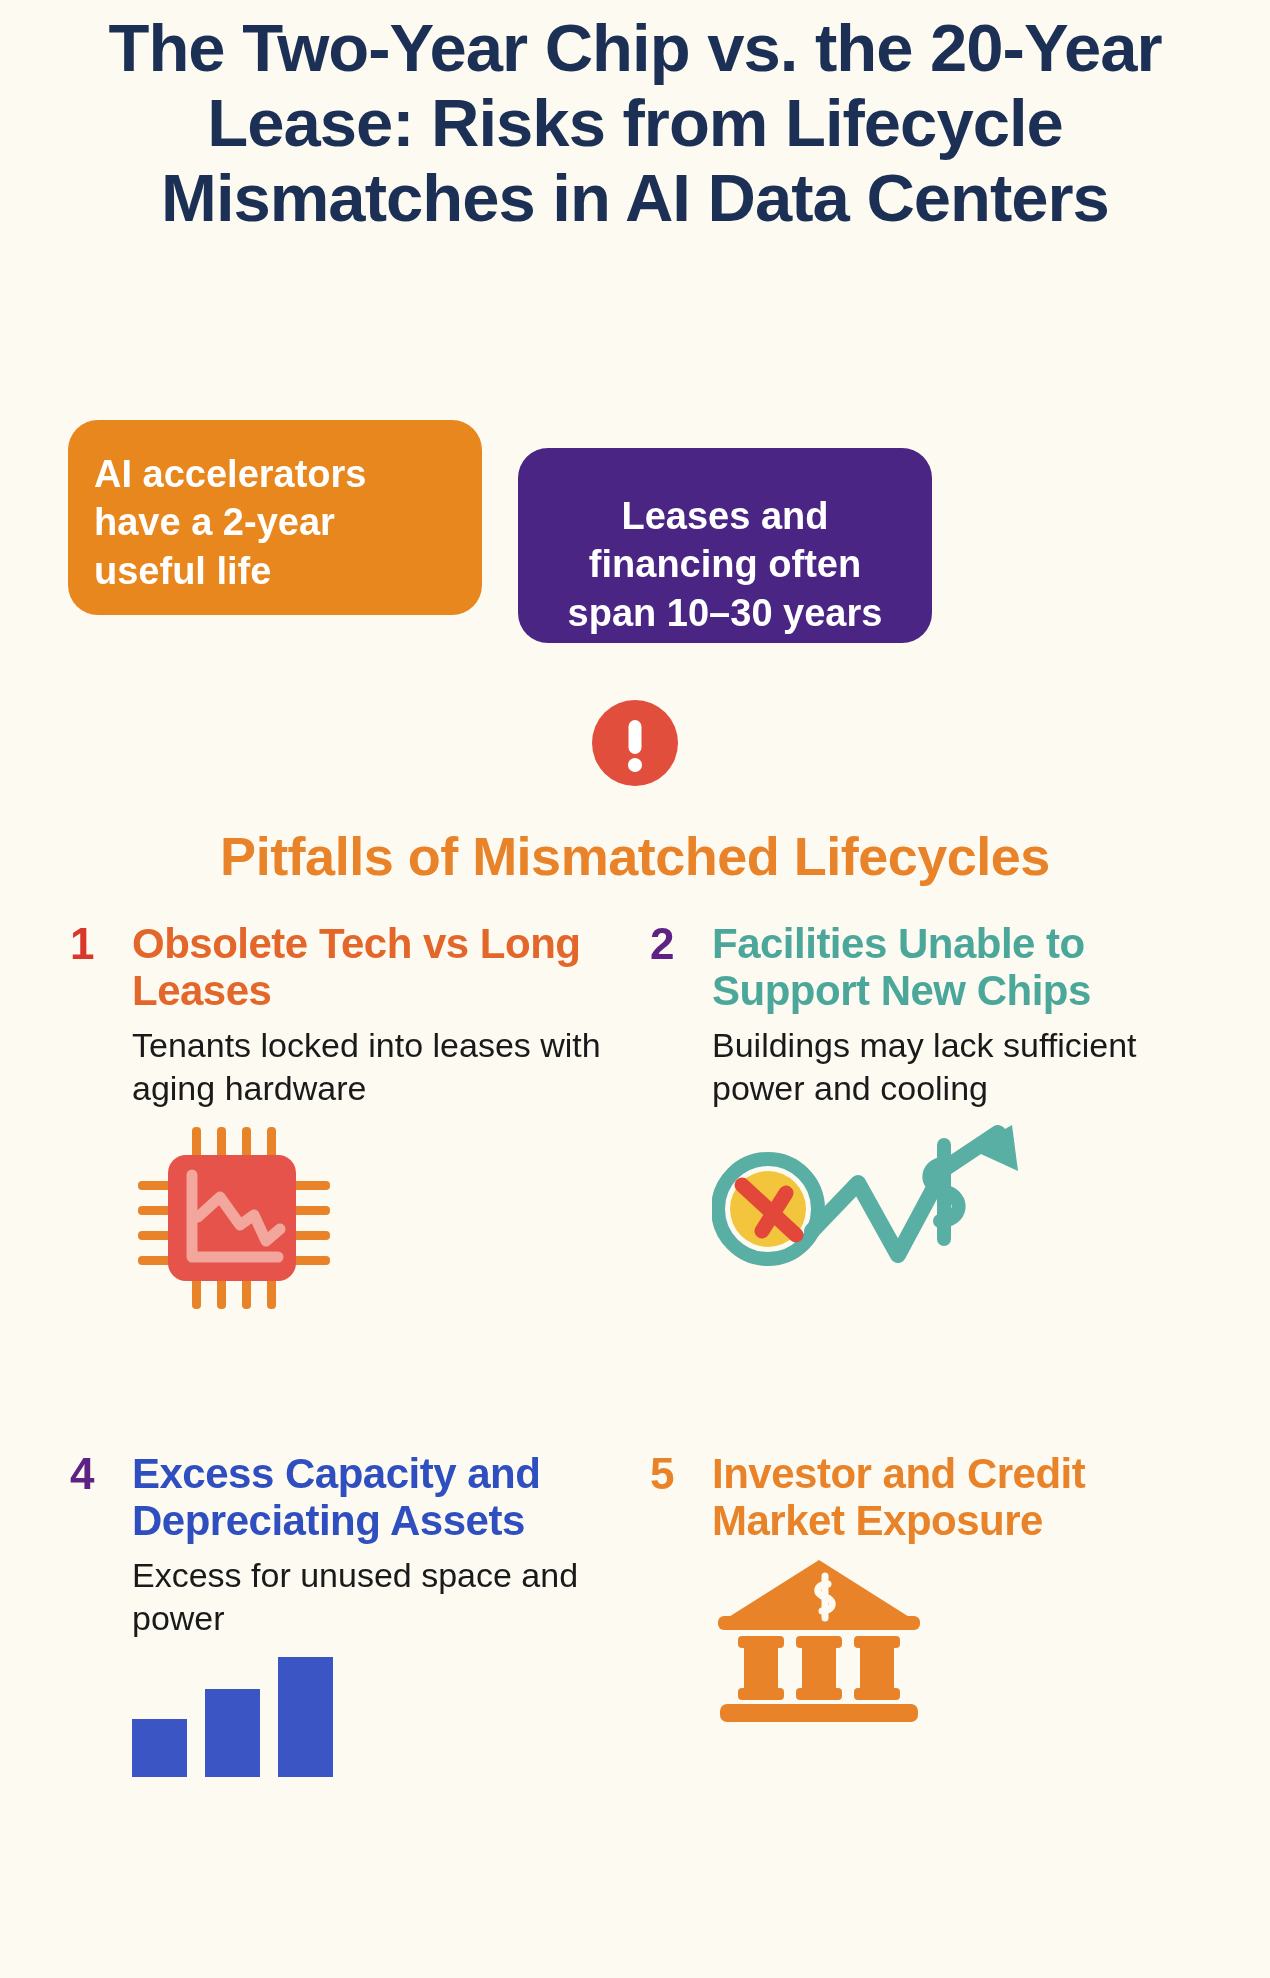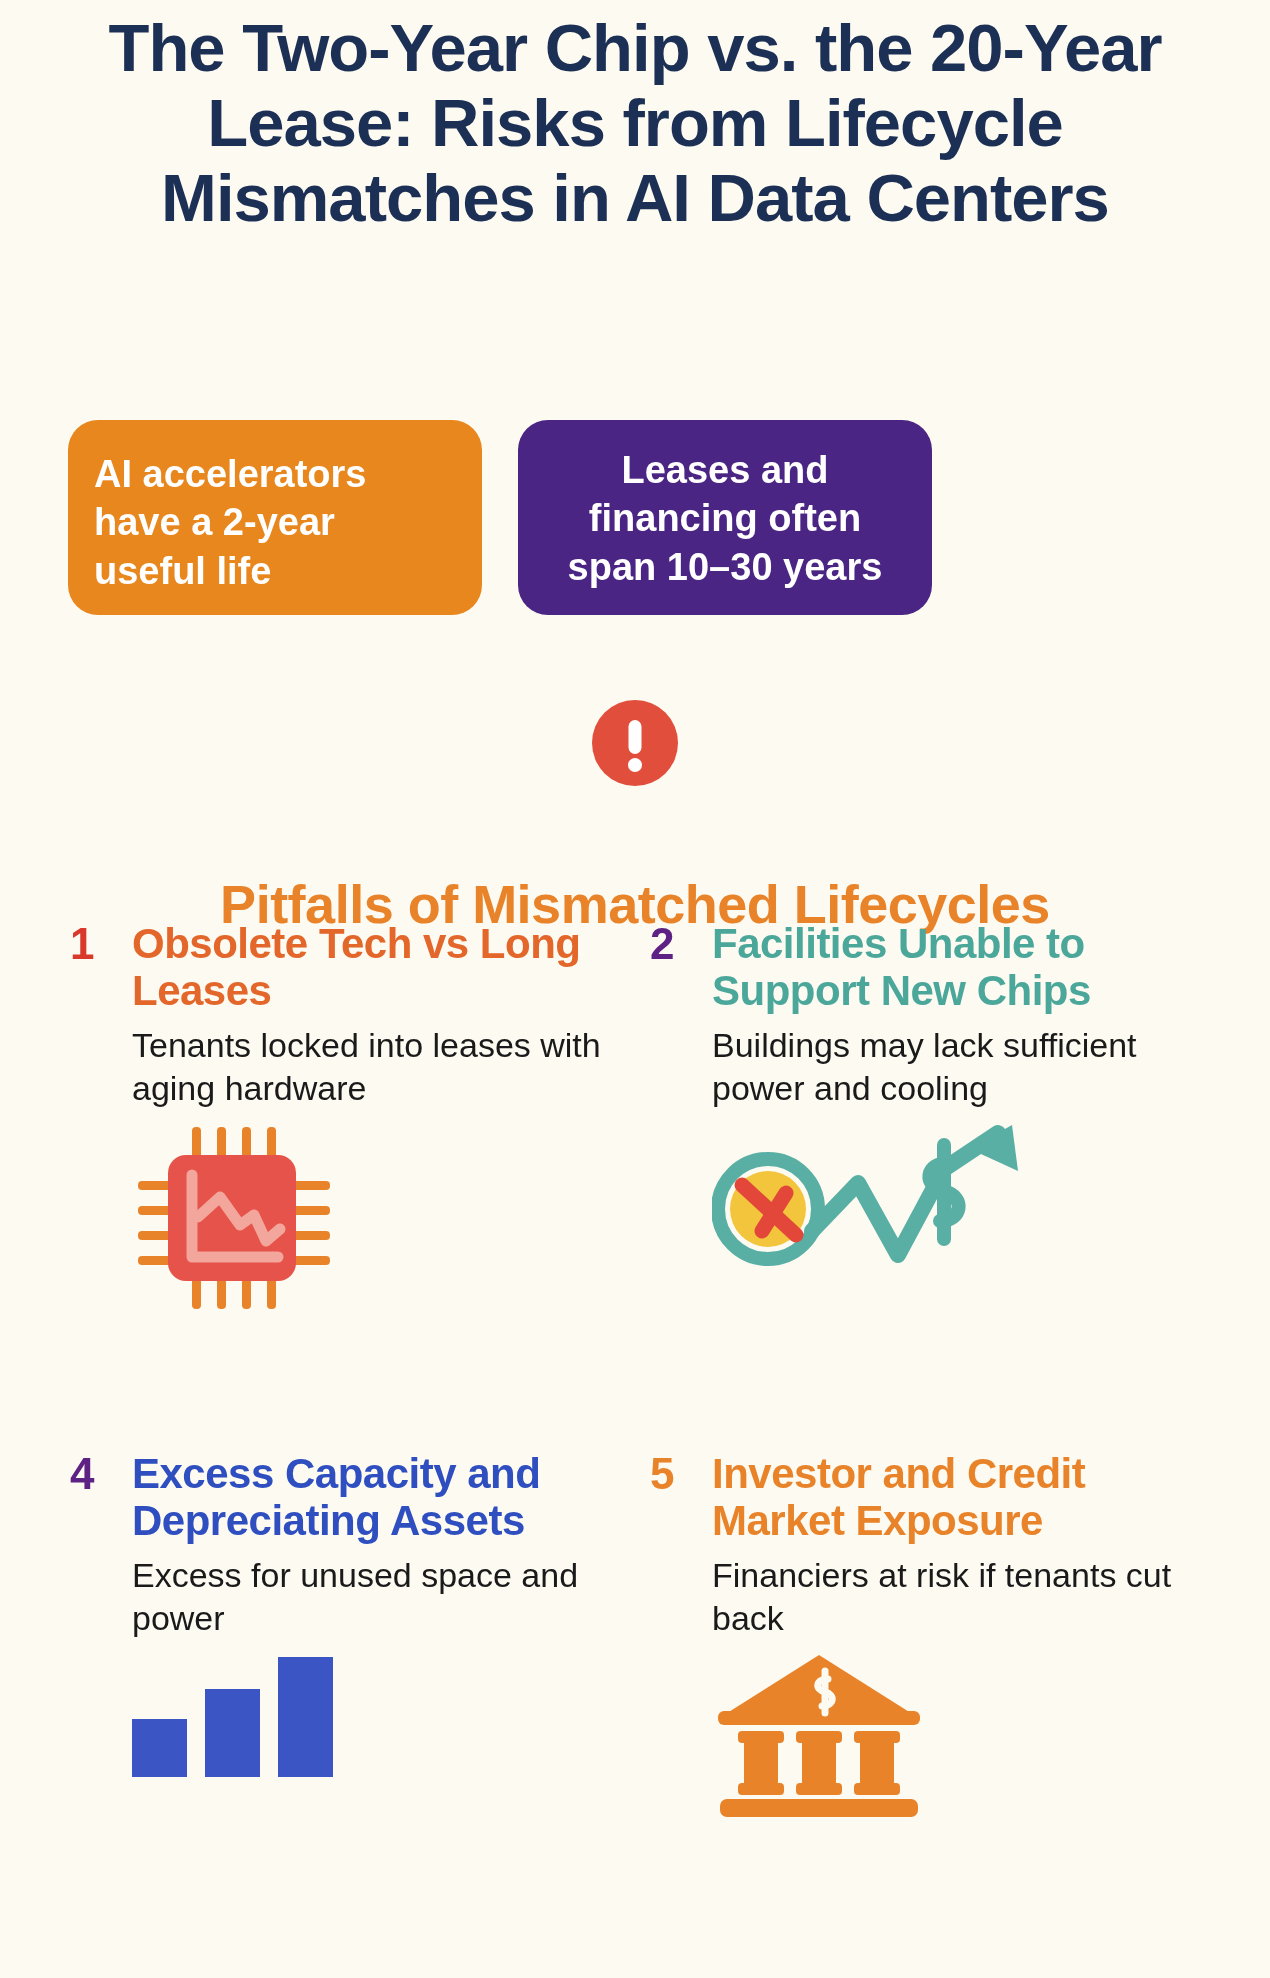--- a/index.html
+++ b/index.html
@@ -21,41 +21,41 @@
 
   
   .fact-row { position:absolute; left:0; top:420px; width:1270px; height:205px; }
   .fact-box {
     position:absolute; top:0; width:414px; height:195px;
     border-radius:30px; color:#FFFFFF;
     font-size:38px; font-weight:bold; line-height:1.27;
     padding:30px 26px;
   }
   .fact-box.orange { left:68px; background:#E8871E; text-align:left; }
-  .fact-box.purple { left:518px; background:#4B2583; text-align:center; padding-top:26px; }
+  .fact-box.purple { left:518px; background:#4B2583; text-align:center; padding-top:44px;margin-top:28px; }
 
   
   .alert-wrap { position:absolute; left:0; top:700px; width:1270px; text-align:center; }
   .alert-badge {
     display:inline-block; width:86px; height:86px; border-radius:50%;
     background:#E24E3C; position:relative;
   }
   .alert-badge .bang-bar {
     position:absolute; left:50%; top:20px; transform:translateX(-50%);
     width:13px; height:34px; border-radius:7px; background:#FFFFFF;
   }
   .alert-badge .bang-dot {
     position:absolute; left:50%; top:58px; transform:translateX(-50%);
     width:14px; height:14px; border-radius:50%; background:#FFFFFF;
   }
 
   
   .section-heading {
     position:absolute; left:0; top:825px; width:1270px; text-align:center;
-    font-size:54px; font-weight:bold; color:#E8832A; letter-spacing:-0.5px;margin-top:48px;
+    font-size:54px; font-weight:bold; color:#E8832A; letter-spacing:-0.5px;
   }
 
   
   .grid { position:absolute; left:0; top:920px; width:1270px; }
   .prow { position:relative; width:1270px; }
   .prow.r1 { height:530px; }
   .prow.r2 { height:510px; }
   .cell { position:absolute; top:0; width:570px; }
   .cell.c-left  { left:70px; }
   .cell.c-right { left:650px; }
@@ -176,21 +176,20 @@
             <rect x="146" y="4" width="55" height="120" fill="#3B56C4"></rect>
           </svg>
         </div>
       </div>
 
       <div class="cell c-right">
         <div class="head">
           <span class="num" style="color:#E8832A">5</span>
           <span class="ptitle" style="color:#E8832A">Investor and Credit Market Exposure</span>
         </div>
-        <div class="pbody">Financiers at risk if tenants cut back</div>
         <div class="icon-slot">
           <svg width="215" height="165" viewBox="0 0 215 165">
             <path d="M12 62 L107 2 L202 62 Z" fill="#E8832A"></path>
             <rect x="6" y="58" width="202" height="14" rx="6" fill="#E8832A"></rect>
             <g fill="#E8832A">
               <rect x="32" y="84" width="34" height="52"></rect>
               <rect x="26" y="78" width="46" height="12" rx="4"></rect>
               <rect x="26" y="130" width="46" height="12" rx="4"></rect>
               <rect x="90" y="84" width="34" height="52"></rect>
               <rect x="84" y="78" width="46" height="12" rx="4"></rect>

